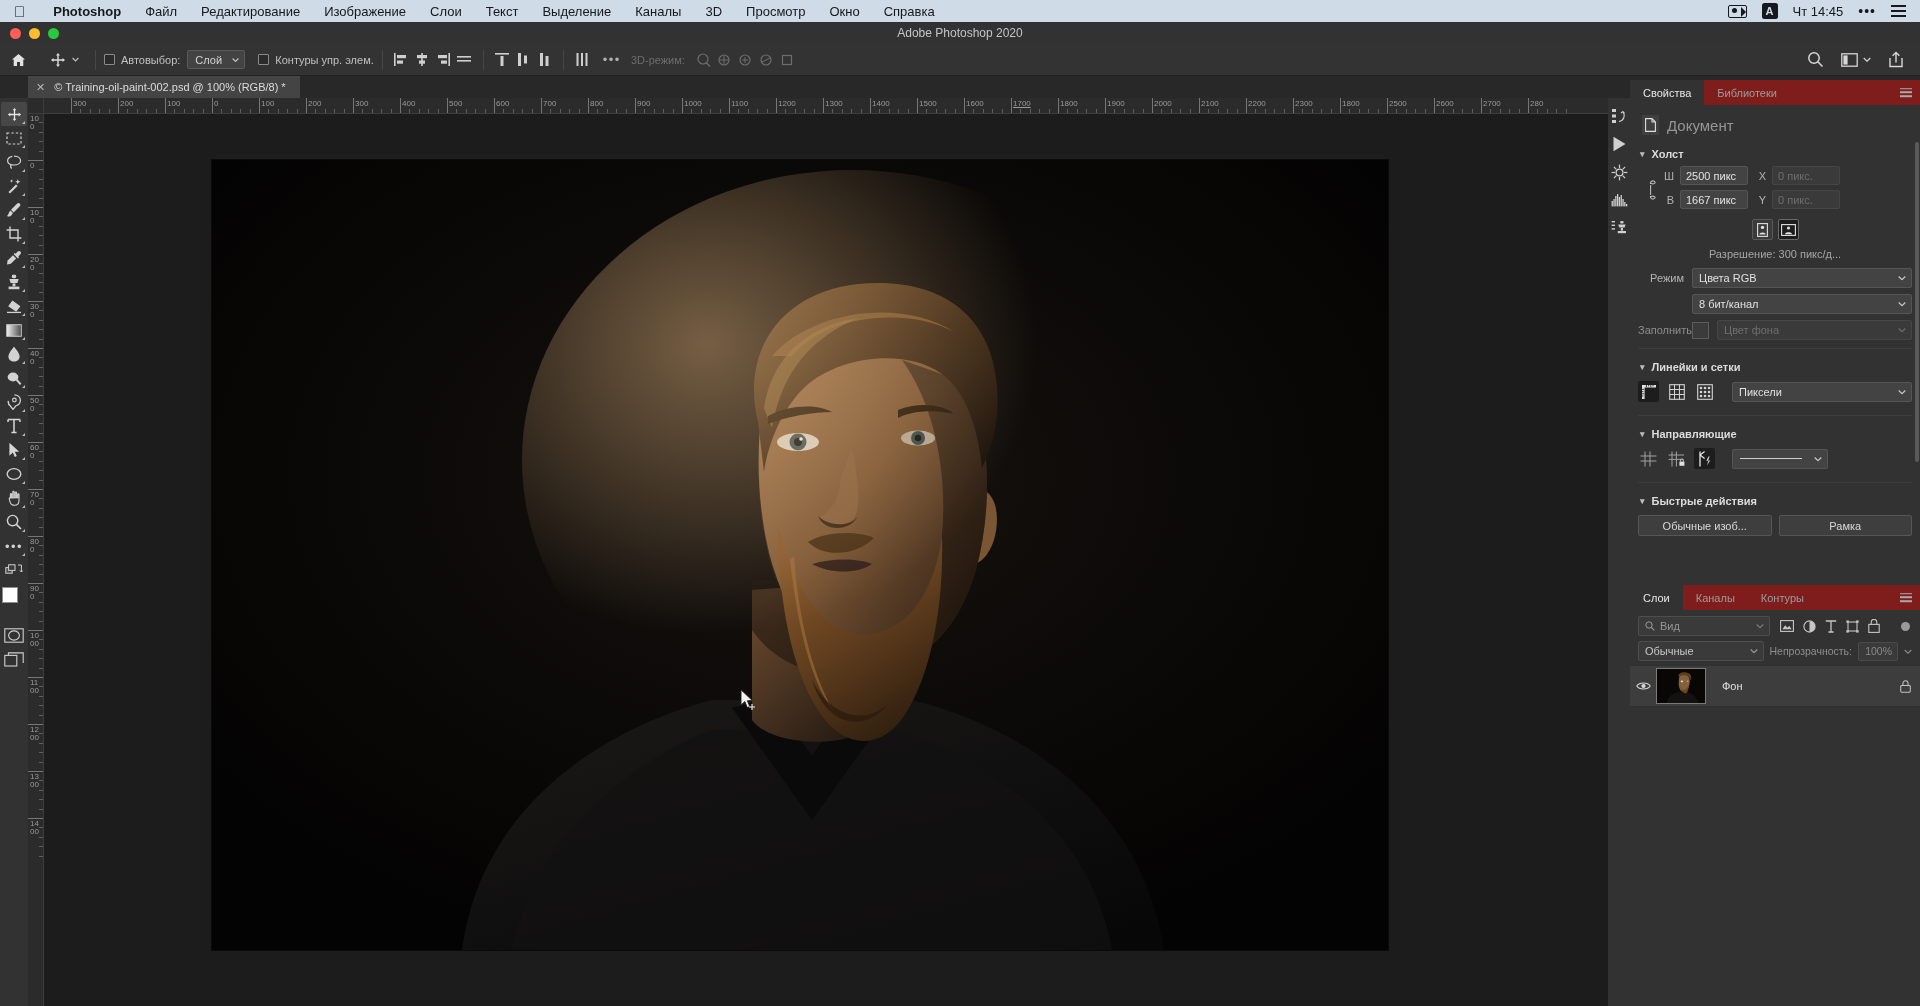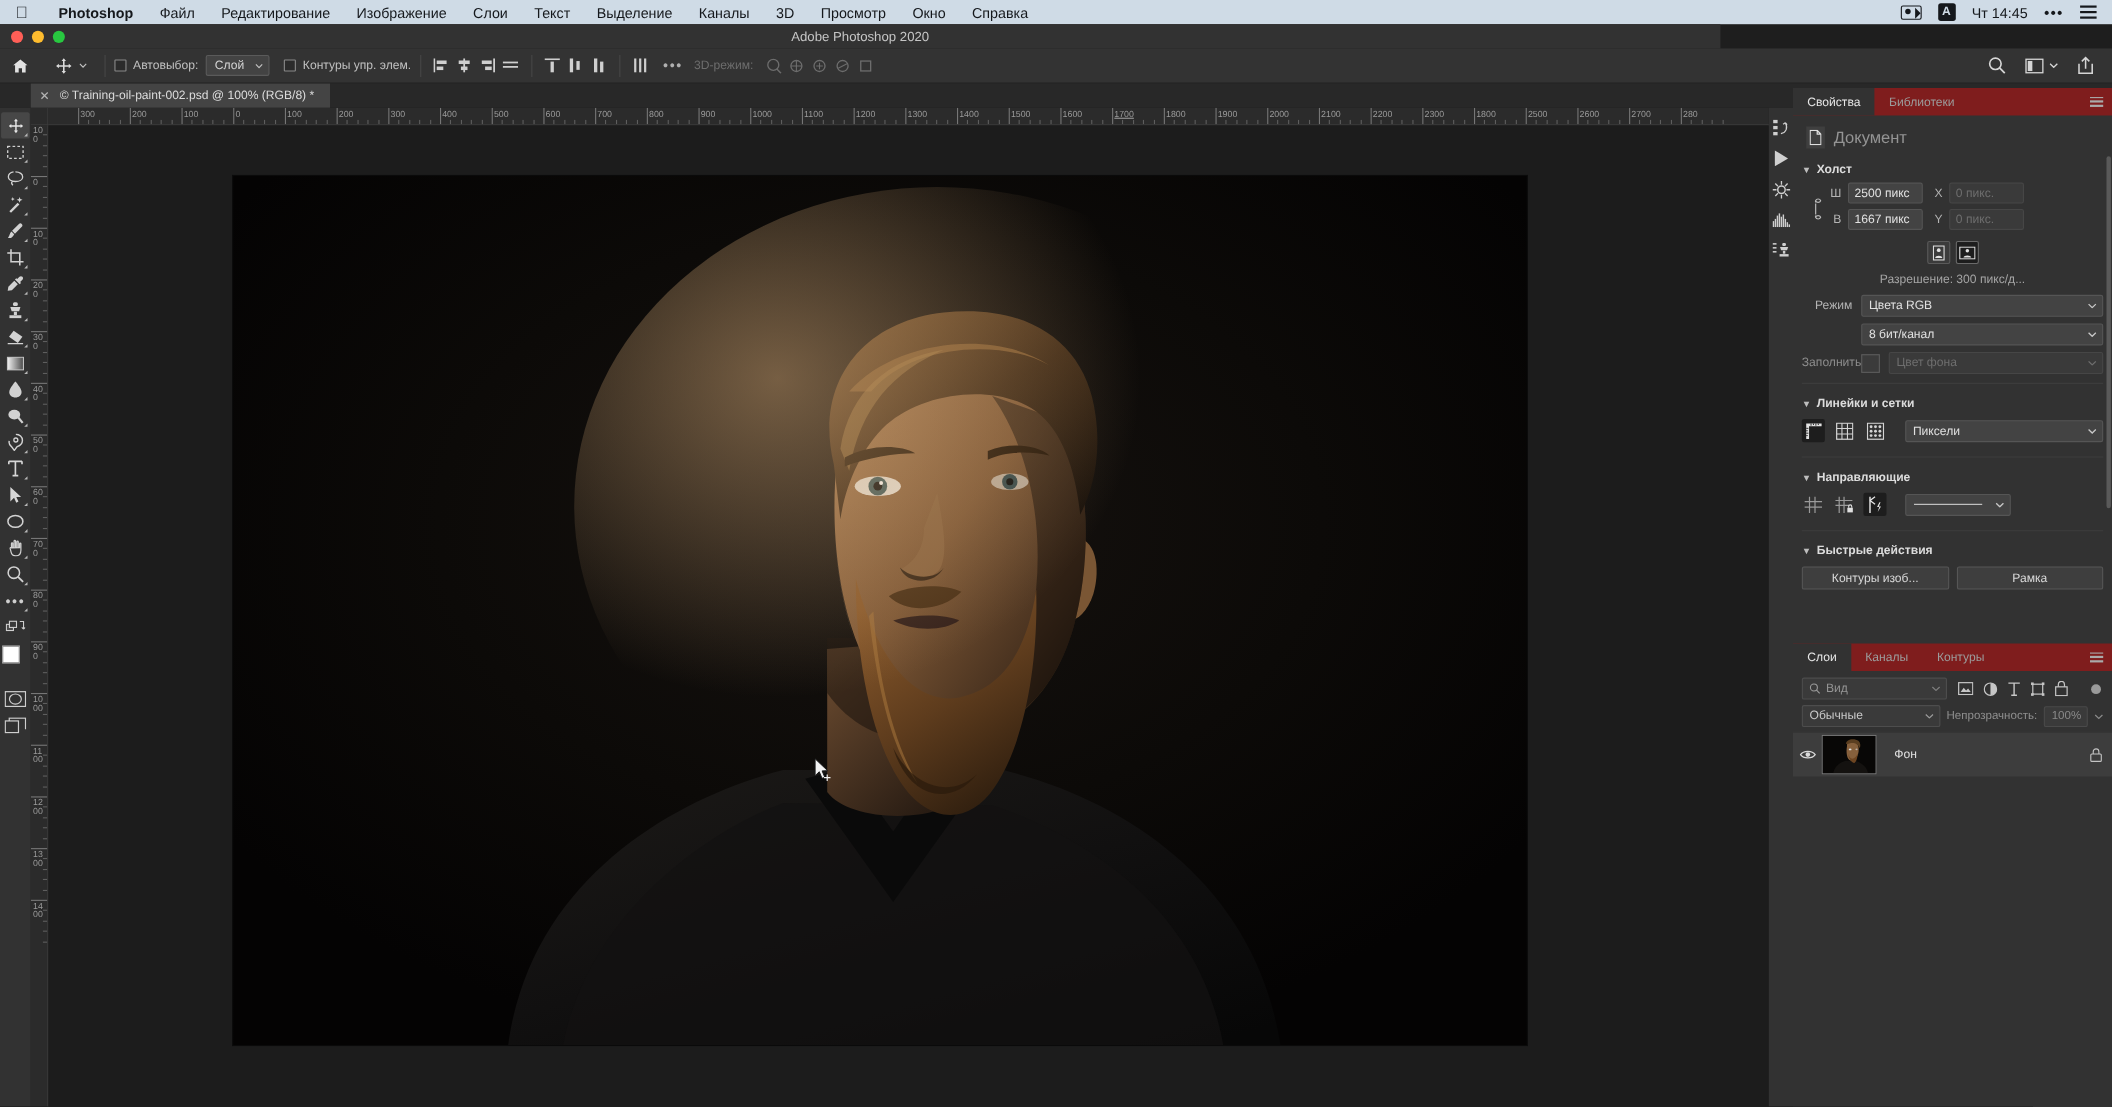--- a/index.html
+++ b/index.html
@@ -29,21 +29,21 @@
   .a-ico{ width:16px; height:16px; background:#15181c; color:#cfdbe6; border-radius:2.5px;
           font-size:11px; font-weight:bold; display:flex; align-items:center; justify-content:center; }
   .clock{ font-size:13px; }
   .dots3{ letter-spacing:1px; font-size:14px; }
   .ctrlc{ display:inline-block; }
   .ctrlc i{ display:block; width:15px; height:1.8px; background:#15181c; margin-bottom:3px; }
   .ctrlc i:last-child{ margin-bottom:0; }
 
   
   .titlebar{
-    position:absolute; top:22px; left:0; width:1564px; height:22px;
+    position:absolute; top:22px; left:0; width:1920px; height:22px;
     background:#323232; display:flex; align-items:center; justify-content:center;
   }
   .traffic{ position:absolute; left:10px; top:0; height:22px; display:flex; align-items:center; gap:8px; }
   .traffic span{ width:11px; height:11px; border-radius:50%; display:block; }
   .t-red{ background:#ff5f57; } .t-yel{ background:#febc2e; } .t-grn{ background:#28c840; }
   .titlebar .title{ font-size:12px; color:#c5c5c5; }
 
   
   .optionsbar{
     position:absolute; top:44px; left:0; width:1920px; height:32px;
@@ -1219,21 +1219,21 @@
           </span>
         </div>
 
         <div class="divider"></div>
 
         <div class="sect-hd">
           <span class="chev">▾</span>
           <span>Быстрые действия</span>
         </div>
         <div class="qabtns">
-          <span class="qabtn">Контуры изоб...</span>
+          <span class="qabtn">Обычные изоб...</span>
           <span class="qabtn">Рамка</span>
         </div>
       </div>
       <div class="scrollthumb" style="top:62px; height:320px;"></div>
     </div>
 
     <div class="panelgroup" style="top:505px; bottom:0;">
       <div class="ptabs">
         <div class="ptab active">Слои</div>
         <div class="ptab">Каналы</div>

